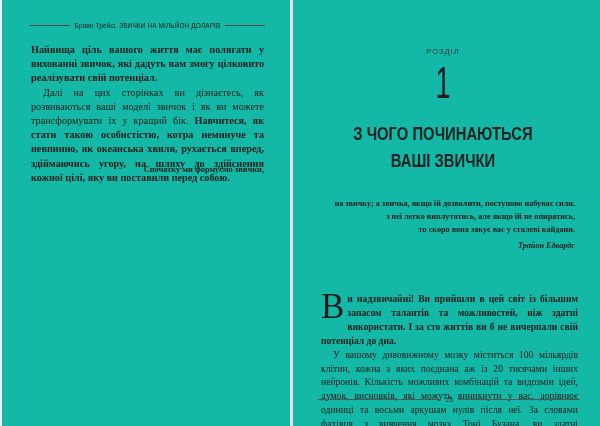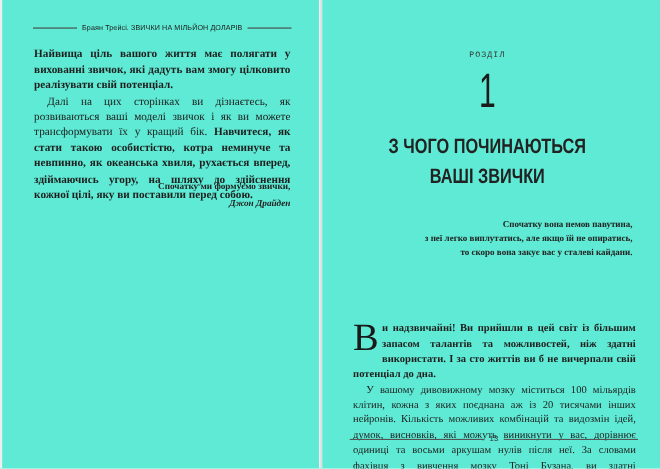--- a/index.html
+++ b/index.html
@@ -4,21 +4,21 @@
   <style>
     html, body { margin: 0; padding: 0; }
     body {
       width: 600px; height: 426px; overflow: hidden;
       background: #ffffff;
       font-family: "Liberation Serif", serif;
       color: #1a1a1a;
       position: relative;
     }
     .spread { position: absolute; inset: 0; display: flex; }
-    .page { position: relative; height: 426px; background: #5eead4; }
+    .page { position: relative; height: 426px; background: #14b8a6; }
     .page-left { width: 293px; }
     .page-right { width: 307px; }
     .spine {
       position: absolute; left: 290px; top: 0; width: 4px; height: 426px;
       background: linear-gradient(to right, #f3f3f3, #dcdcdc, #f3f3f3);
     }
     .left-edge {
       position: absolute; left: 0; top: 0; width: 2px; height: 426px; background: #eee;
     }
 
@@ -46,21 +46,21 @@
 
     .epigraph {
       position: absolute; text-align: right; font-size: 8.4px; line-height: 13px; color: #222; font-weight: bold;
     }
     .epigraph .author { font-style: italic; margin-top: 2px; }
     .left-epi { left: 31px; top: 163px; width: 233px; }
 
     
     .chapter-label {
       position: absolute; left: 310px; width: 266px; top: 47px; text-align: center;
-      font-family: Liberation Mono, monospace; font-size: 7.5px; letter-spacing: 1px; color: #333;
+      font-family: Liberation Sans, sans-serif; font-size: 7.5px; letter-spacing: 1px; color: #333;
     }
     .chapter-num {
       position: absolute; left: 310px; width: 266px; top: 58px; text-align: center;
       font-family: "Liberation Sans", sans-serif; font-size: 44px; font-weight: normal;
       transform: scaleX(0.62); line-height: 50px; color: #1a1a1a;
     }
     .chapter-title {
       position: absolute; left: 300px; width: 286px; top: 120px; text-align: center;
       font-family: "Liberation Sans", sans-serif; font-weight: bold; font-size: 19px;
       line-height: 27px; color: #222; transform: scaleX(0.78);
@@ -99,41 +99,41 @@
       <p>
         <span class="b">Найвища ціль вашого життя має полягати у вихованні звичок, які дадуть вам змогу цілковито реалізувати свій потенціал.</span>
       </p>
       <p class="indent">
         <span>Далі на цих сторінках ви дізнаєтесь, як розвиваються ваші моделі звичок і як ви можете трансформувати їх у кращий бік. </span><span class="b">Навчитеся, як стати такою особистістю, котра неминуче та невпинно, як океанська хвиля, рухається вперед, здіймаючись угору, на шляху до здійснення кожної цілі, яку ви поставили перед собою.</span>
       </p>
     </div>
 
     <div class="epigraph left-epi">
       <div>Спочатку ми формуємо звички,</div>
-      <div class="author">Джон Драйден</div>
     </div>
   </div>
 
   <div class="spine"></div>
 
   <div class="page page-right">
   </div>
 </div>
 
 <div class="chapter-label">РОЗДІЛ</div>
 <div class="chapter-num">1</div>
 <div class="chapter-title">
   <div>З ЧОГО ПОЧИНАЮТЬСЯ</div>
   <div>ВАШІ ЗВИЧКИ</div>
 </div>
 
 <div class="epigraph right-epi">
-  <div>Спочатку вона немов павутина,</div>
+  <div>на звичку; а звичка, якщо їй дозволити, поступово набуває сили.</div>
   <div>з неї легко виплутатись, але якщо їй не опиратись,</div>
   <div>то скоро вона закує вас у сталеві кайдани.</div>
+  <div class="author">Трайон Едвардс</div>
 </div>
 
 <div class="body-text right-text">
   <p>
     <span class="dropcap">В</span><span class="b">и надзвичайні! Ви прийшли в цей світ із більшим запасом талантів та можливостей, ніж здатні використати. І за сто життів ви б не вичерпали свій потенціал до дна.</span>
   </p>
   <p class="indent">У вашому дивовижному мозку міститься 100 мільярдів клітин, кожна з яких поєднана аж із 20 тисячами інших нейронів. Кількість можливих комбінацій та видозмін ідей, думок, висновків, які можуть виникнути у вас, дорівнює одиниці та восьми аркушам нулів після неї. За словами фахівця з вивчення мозку Тоні Бузана, ви здатні обмірковувати думок</p>
 </div>
 
 <div class="page-footer">

